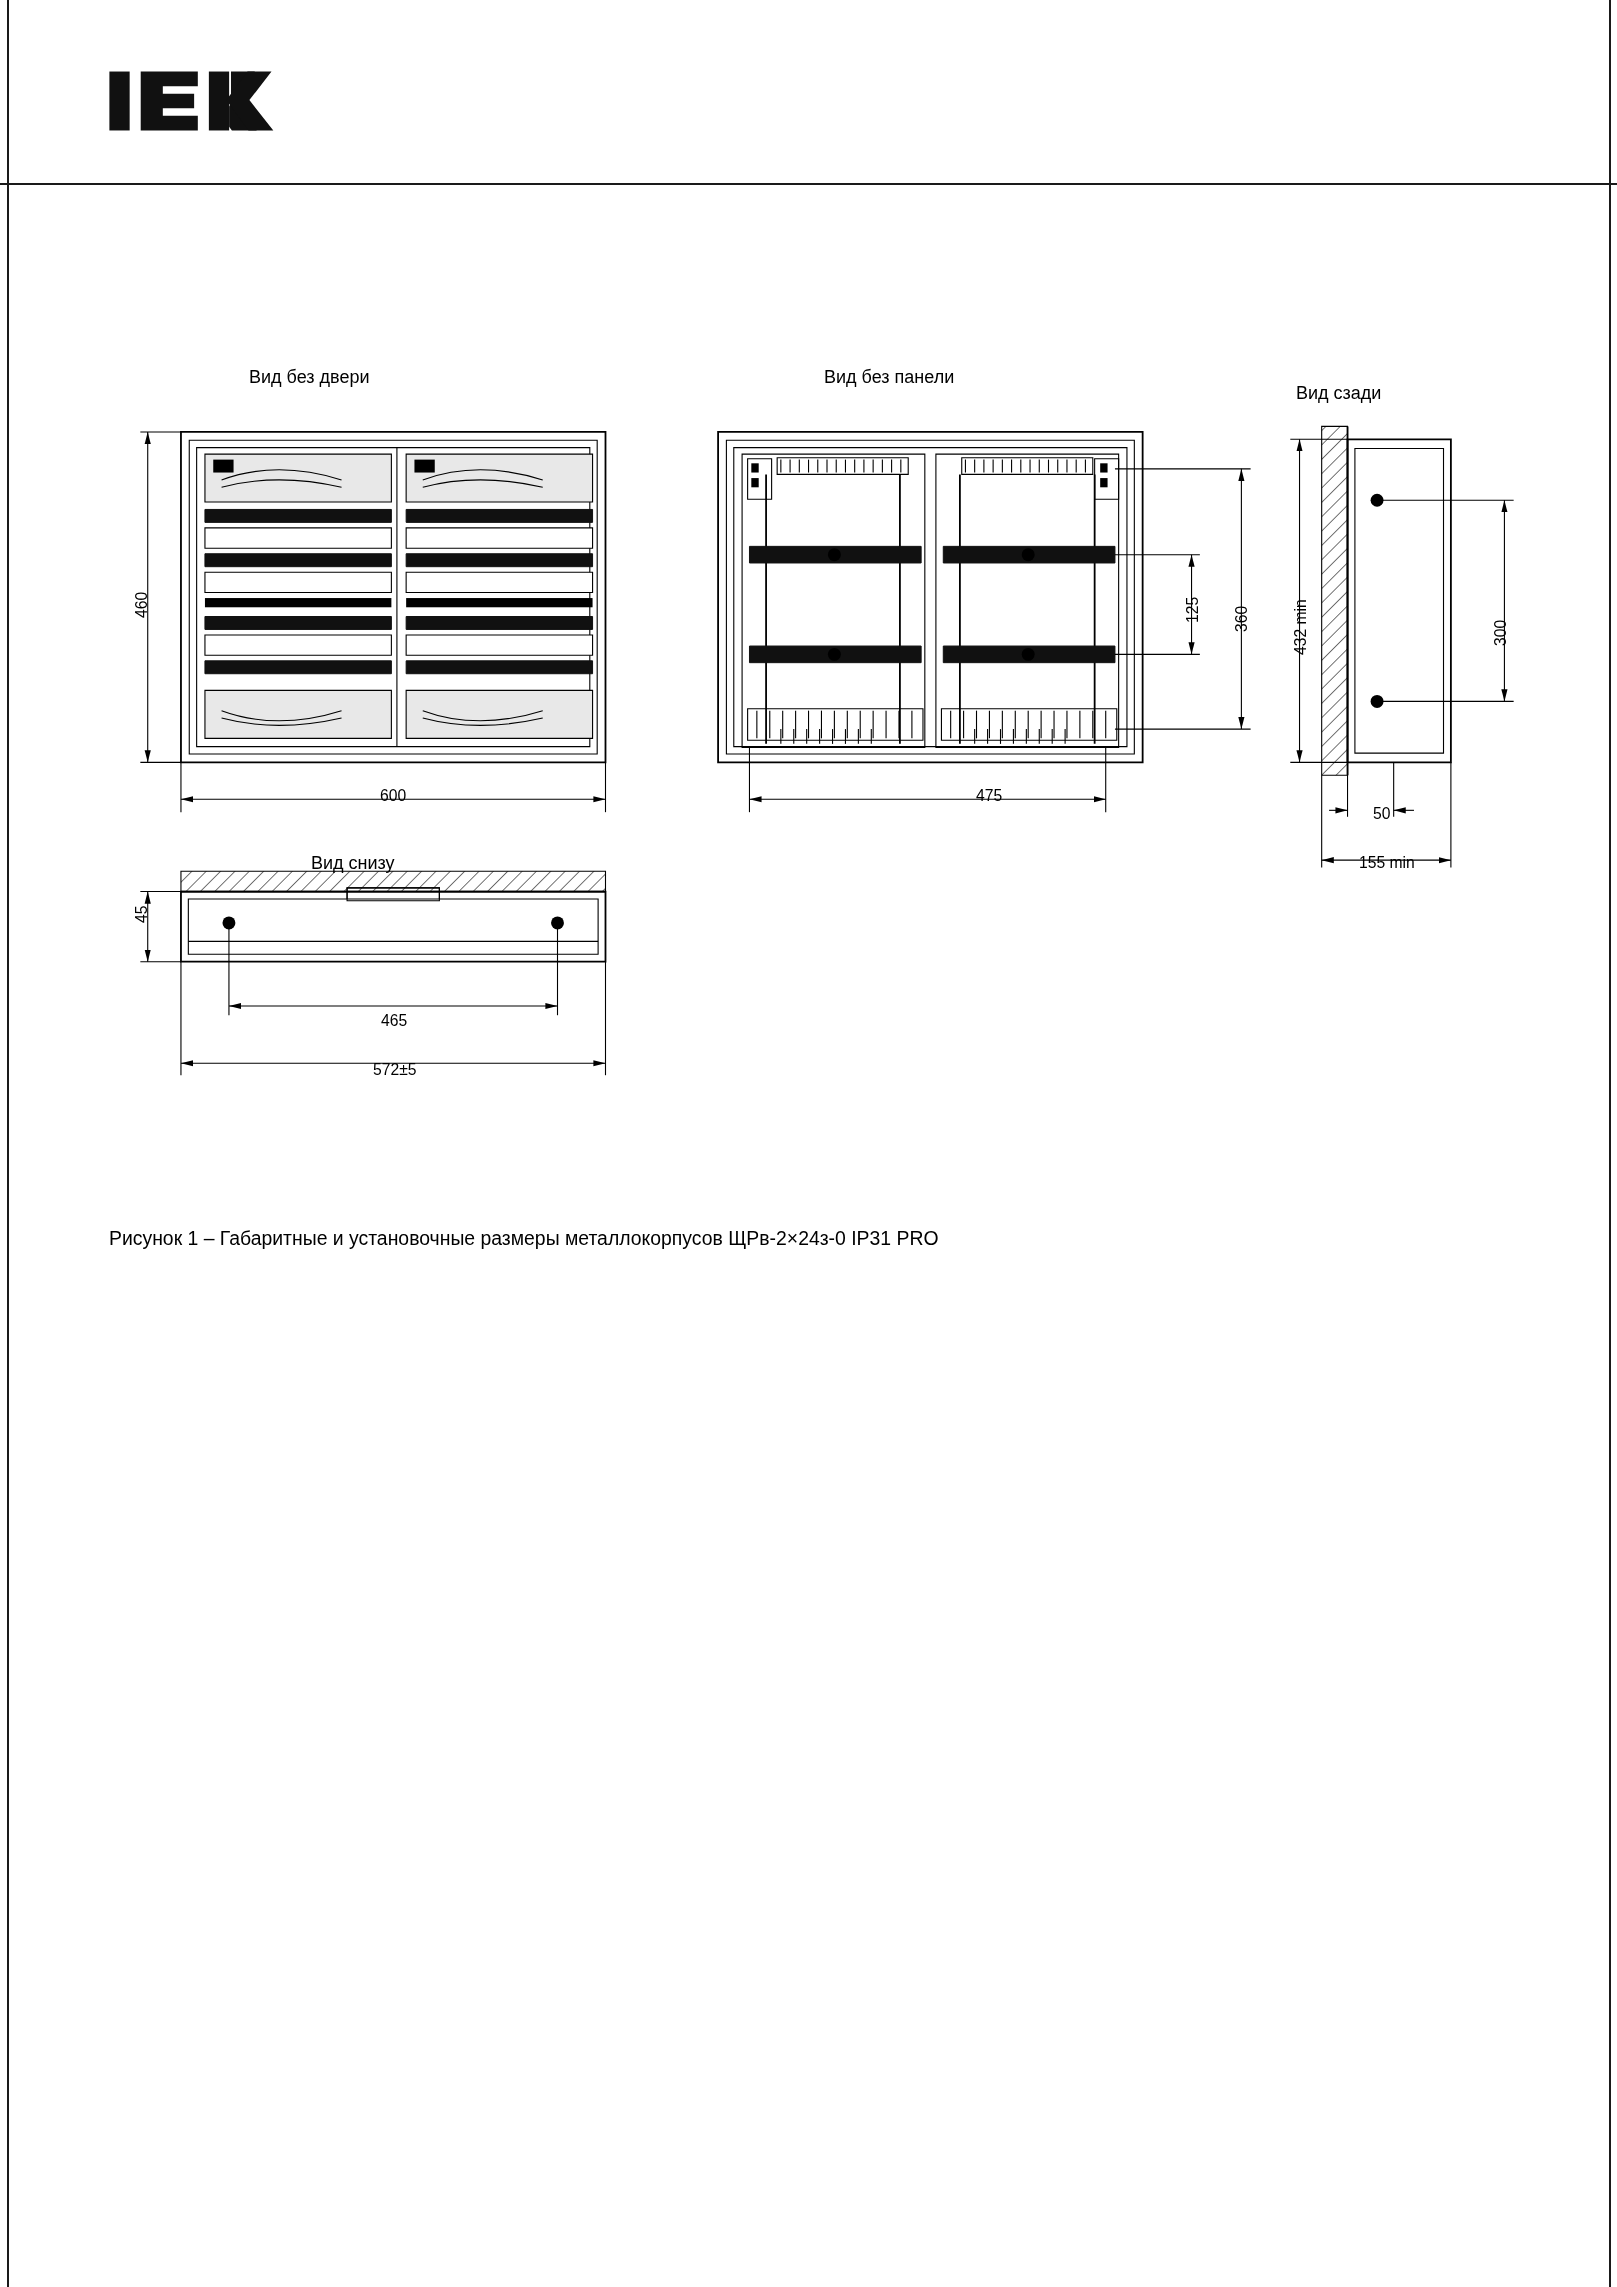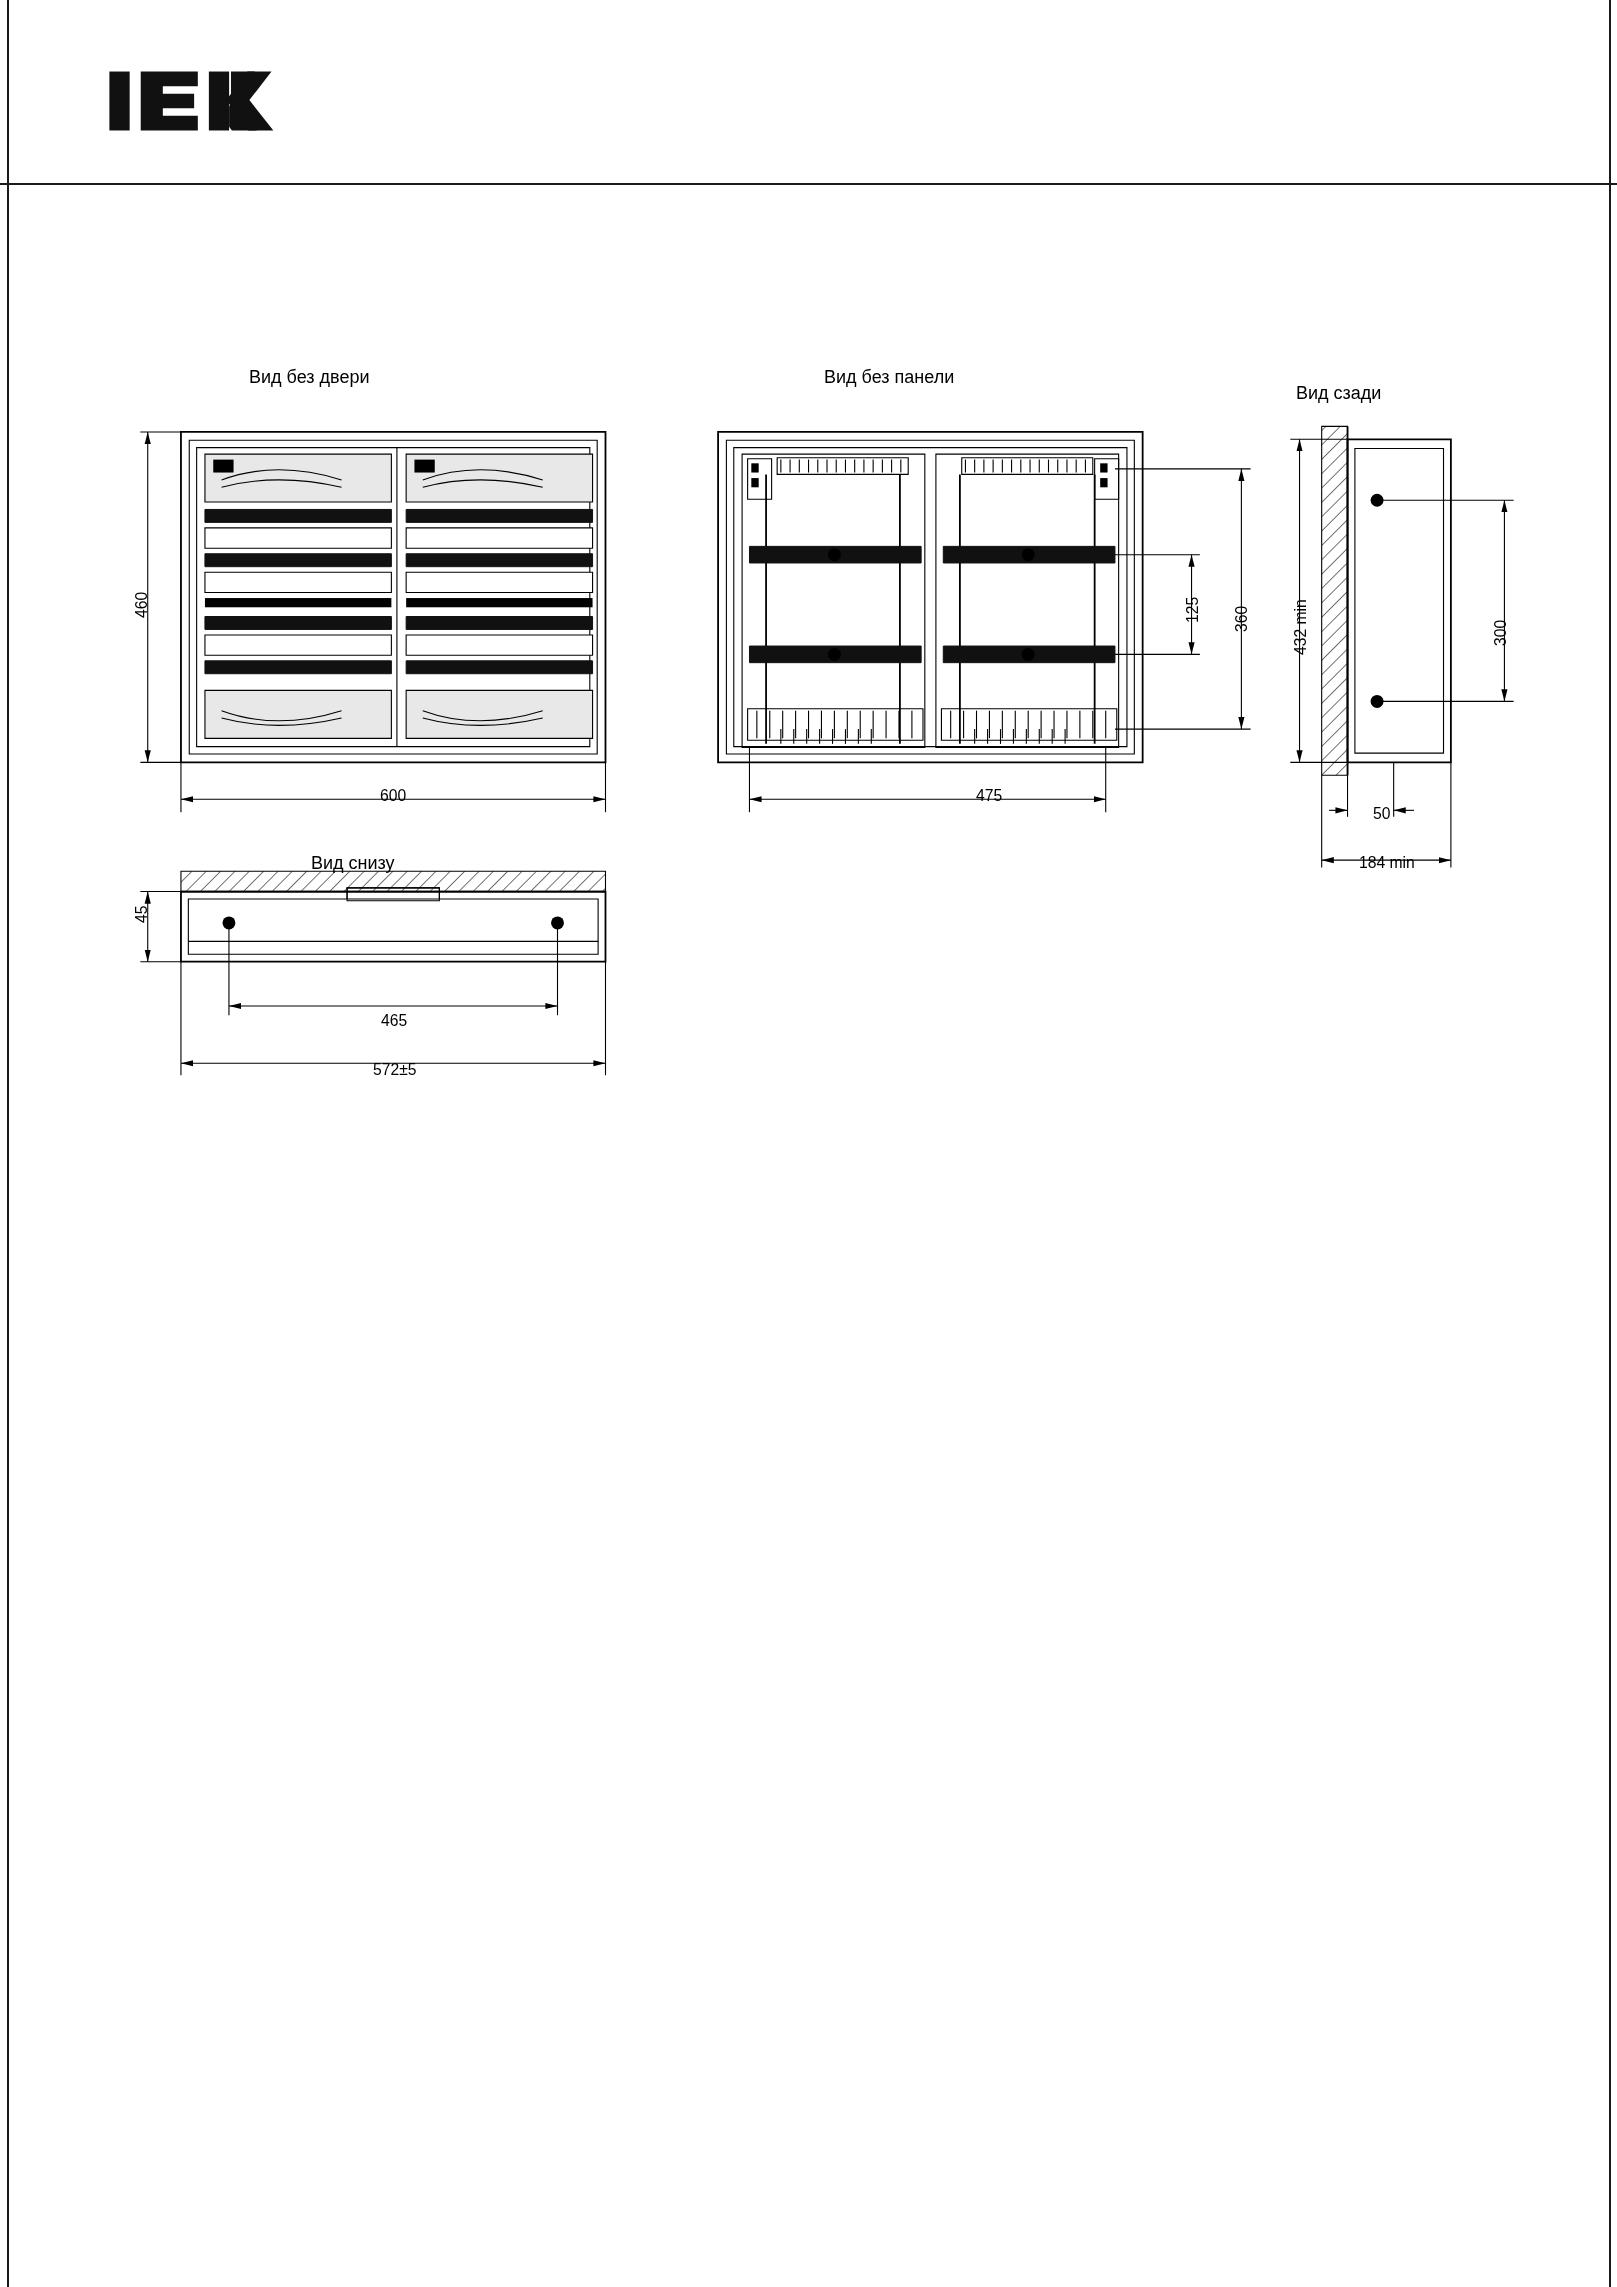--- a/index.html
+++ b/index.html
@@ -113,26 +113,27 @@
   <div class="dim-label vert" style="left:133px; top:618px;">460</div>
   <div class="dim-label" style="left:380px; top:787px;">600</div>
 
   <div class="dim-label" style="left:976px; top:787px;">475</div>
   <div class="dim-label vert" style="left:1184px; top:623px;">125</div>
   <div class="dim-label vert" style="left:1233px; top:632px;">360</div>
 
   <div class="dim-label vert" style="left:1292px; top:655px;">432 min</div>
   <div class="dim-label vert" style="left:1492px; top:646px;">300</div>
   <div class="dim-label" style="left:1373px; top:805px;">50</div>
-  <div class="dim-label" style="left:1359px; top:854px;">184 min</div>
+  <div class="dim-label" style="left:1359px; top:854px;">155 min</div>
 
   <div class="dim-label vert" style="left:133px; top:923px;">45</div>
   <div class="dim-label" style="left:381px; top:1012px;">465</div>
   <div class="dim-label" style="left:373px; top:1061px;">572±5</div>
 
+  <div class="caption">Рисунок 1 – Габаритные и установочные размеры металлокорпусов ЩРв-2×24з-0 IP31 PRO</div>
 
   <svg id="drawing" viewBox="0 0 1753 2478" xmlns="http://www.w3.org/2000/svg">
     <defs>
       <marker id="arrL" markerWidth="12" markerHeight="8" refX="11" refY="4" orient="auto">
         <path d="M11,4 L0,1.2 L0,6.8 Z" fill="#000"></path>
       </marker>
       <marker id="arrR" markerWidth="12" markerHeight="8" refX="1" refY="4" orient="auto">
         <path d="M1,4 L12,1.2 L12,6.8 Z" fill="#000"></path>
       </marker>
       <pattern id="hatch45" width="11" height="11" patternUnits="userSpaceOnUse" patternTransform="rotate(45)">

